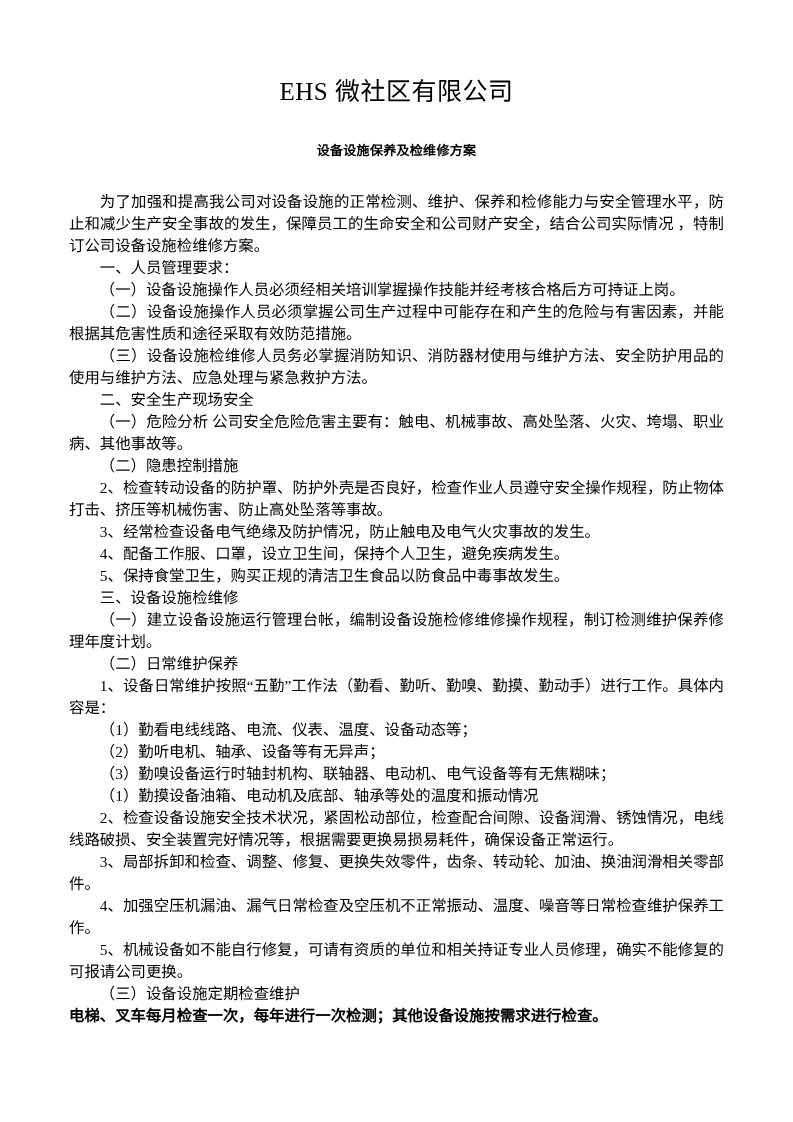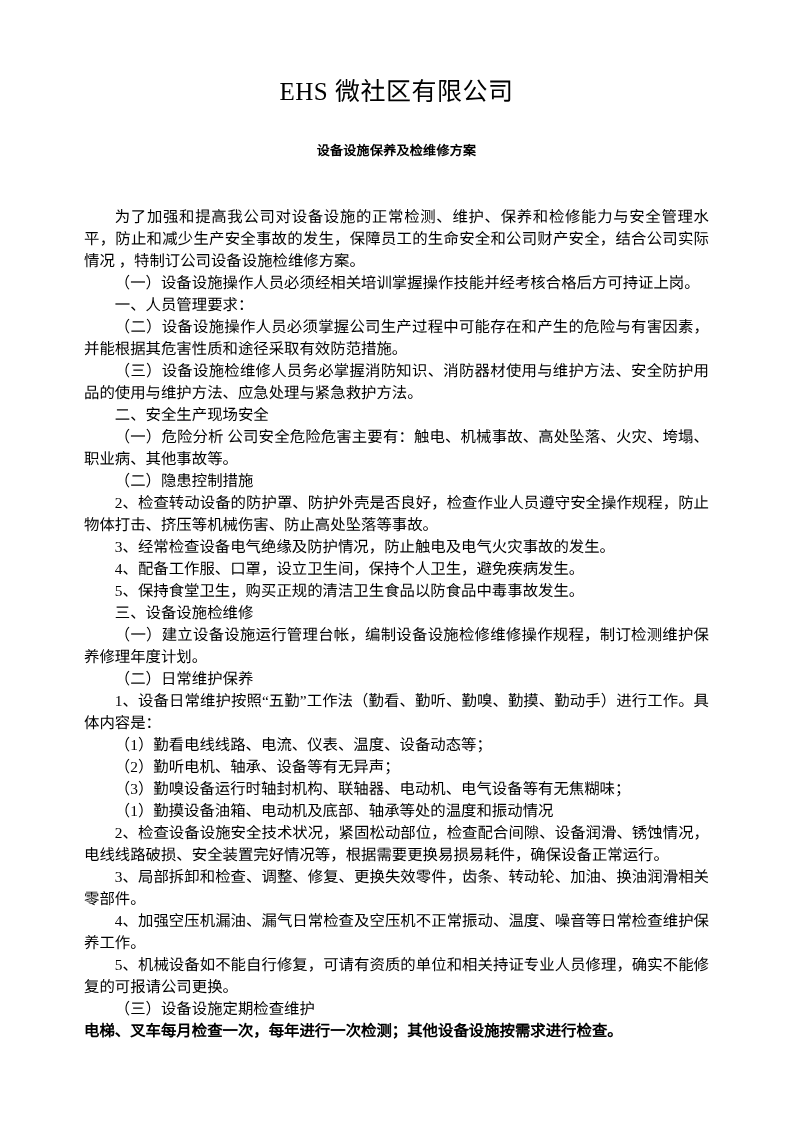--- a/index.html
+++ b/index.html
@@ -45,21 +45,21 @@
     text-align: center;
     font-family: "DejaVu Sans", "Liberation Sans", sans-serif;
     font-size: 13px;
     font-weight: bold;
     line-height: 26px;
     letter-spacing: 0.3px;
   }
 
   
   .doc-body {
-    margin: 16px;
+    margin: 1px;
     padding-top: 26px;
   }
 
   .para {
     margin: 0;
     font-family: "Liberation Serif", "DejaVu Serif", serif;
     font-size: 15.4px;
     line-height: 22px;
     text-align: justify;
     text-justify: inter-ideograph;
@@ -77,22 +77,22 @@
 <body>
 
 <div class="page">
 
   <h1 class="doc-title">EHS 微社区有限公司</h1>
 
   <h2 class="doc-subtitle">设备设施保养及检维修方案</h2>
 
   <div class="doc-body">
       <p class="para">为了加强和提高我公司对设备设施的正常检测、维护、保养和检修能力与安全管理水平，防止和减少生产安全事故的发生，保障员工的生命安全和公司财产安全，结合公司实际情况 ，特制订公司设备设施检维修方案。</p>
+      <p class="para">一、人员管理要求：</p>
       <p class="para">（一）设备设施操作人员必须经相关培训掌握操作技能并经考核合格后方可持证上岗。</p>
-      <p class="para">一、人员管理要求：</p>
       <p class="para">（二）设备设施操作人员必须掌握公司生产过程中可能存在和产生的危险与有害因素，并能根据其危害性质和途径采取有效防范措施。</p>
       <p class="para">（三）设备设施检维修人员务必掌握消防知识、消防器材使用与维护方法、安全防护用品的使用与维护方法、应急处理与紧急救护方法。</p>
       <p class="para">二、安全生产现场安全</p>
       <p class="para">（一）危险分析  公司安全危险危害主要有：触电、机械事故、高处坠落、火灾、垮塌、职业病、其他事故等。</p>
       <p class="para">（二）隐患控制措施</p>
       <p class="para">2、检查转动设备的防护罩、防护外壳是否良好，检查作业人员遵守安全操作规程，防止物体打击、挤压等机械伤害、防止高处坠落等事故。</p>
       <p class="para">3、经常检查设备电气绝缘及防护情况，防止触电及电气火灾事故的发生。</p>
       <p class="para">4、配备工作服、口罩，设立卫生间，保持个人卫生，避免疾病发生。</p>
       <p class="para">5、保持食堂卫生，购买正规的清洁卫生食品以防食品中毒事故发生。</p>
       <p class="para">三、设备设施检维修</p>

